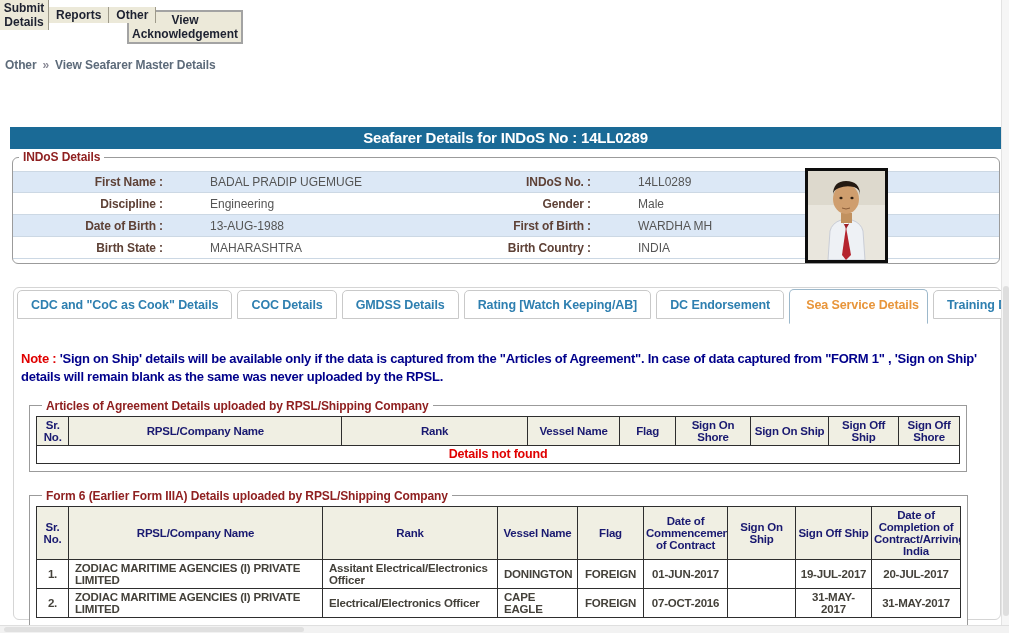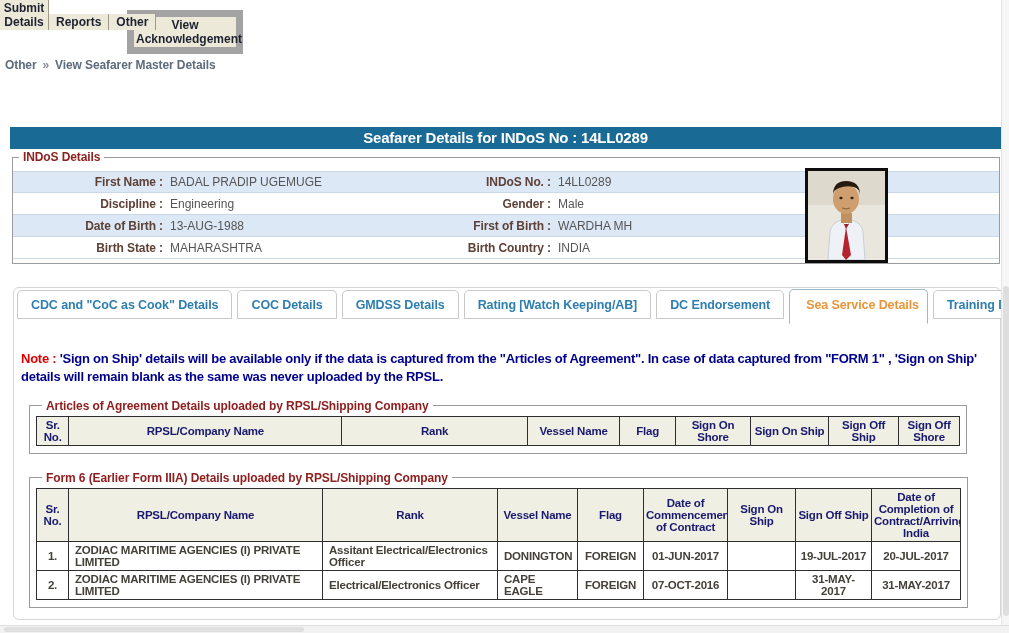--- a/index.html
+++ b/index.html
@@ -1,48 +1,48 @@
 <!DOCTYPE html>
 <html><head>
 <meta charset="utf-8">
 <style>
   * { margin:0; padding:0; box-sizing:border-box; }
   html,body { width:1009px; height:633px; overflow:hidden; background:#fff;
               font-family:"Liberation Sans", sans-serif; }
 
   
-  .menubar { position:absolute; left:0; top:0; display:flex; align-items:flex-end; z-index:5; }
+  .menubar { position:absolute; left:0; top:0; display:flex; align-items:center; z-index:5; }
   .menu-item { background:#ece9d9; border-right:1px solid #9e9a8a; color:#1d2130;
                font-weight:bold; font-size:12px; padding:1px 7px; text-align:center; cursor:default; }
   .menu-item.first { width:49px; padding:1px 2px; }
   .submenu { position:absolute; left:127px; top:10px; width:116px; background:#ece9d9;
-             border:7px solid #a3a3a3; color:#1d2130; font-weight:bold; font-size:12px;
+             border:2px solid #a3a3a3; color:#1d2130; font-weight:bold; font-size:12px;
              text-align:center; padding:1px 2px; z-index:4; }
 
   
   .breadcrumb { position:absolute; left:5px; top:39px; font-size:12px; font-weight:bold;
                 color:#5d6b7a; letter-spacing:-0.1px;margin-top:19px; }
   .breadcrumb .sep { color:#8a8a96; padding:0 6px; }
 
   
   .titlebar { position:absolute; left:10px; top:127px; width:991px; height:22px; background:#1a6a96;
               color:#ffffff; font-weight:bold; font-size:15px; text-align:center; line-height:22px;
               letter-spacing:-0.2px; }
 
   
   fieldset { border:1px solid #9b9b9b; }
   legend { color:#8f2020; font-weight:bold; font-size:12px; padding:0 4px; margin-left:6px;
            letter-spacing:-0.1px; white-space:nowrap; }
-  .indos-fs { position:absolute; left:12px; top:150px; width:988px; height:114px; background:#fff; }
+  .indos-fs { position:absolute; left:12px; top:150px; width:988px; height:114px; background:#fff;border-radius:6px; }
   .indos-rows { margin-top:7px; }
   .irow { display:flex; align-items:center; height:22px; font-size:12px;
           border-bottom:1px solid #ccd8e4; }
   .irow.stripe { background:#dce8f6; }
   .irow .lab { font-weight:bold; color:#5e4136; text-align:right; letter-spacing:-0.1px; }
-  .irow .val { color:#555; padding-left:7px; }
+  .irow .val { color:#555; padding-left:7px;margin-left:40px; }
   .irow .l1 { flex:0 0 150px; }
   .irow .v1 { flex:0 0 286px; }
   .irow .l2 { flex:0 0 102px; }
   .irow .v2 { flex:1 1 auto; }
 
   
   .photo { position:absolute; left:805px; top:168px; width:83px; height:95px;
            border:3px solid #0d0d0d; background:#e7e4db; z-index:6; }
 
   
@@ -169,20 +169,23 @@
         <th class="c0">Sr. No.</th>
         <th class="c1">RPSL/Company Name</th>
         <th class="c2">Rank</th>
         <th class="c3">Vessel Name</th>
         <th class="c4">Flag</th>
         <th class="c5">Sign On Shore</th>
         <th class="c6">Sign On Ship</th>
         <th class="c7">Sign Off Ship</th>
         <th class="c8">Sign Off Shore</th>
       </tr>
+      <tr class="empty-row">
+        <td colspan="9">Details not found</td>
+      </tr>
     </tbody>
       </table>
   </fieldset>
 
   <fieldset class="data-fs" style="margin-top:17px;">
     <legend>Form 6 (Earlier Form IIIA) Details uploaded by RPSL/Shipping Company</legend>
     <table class="t2">
       <tbody>
           <tr>
         <th class="c0">Sr. No.</th>

